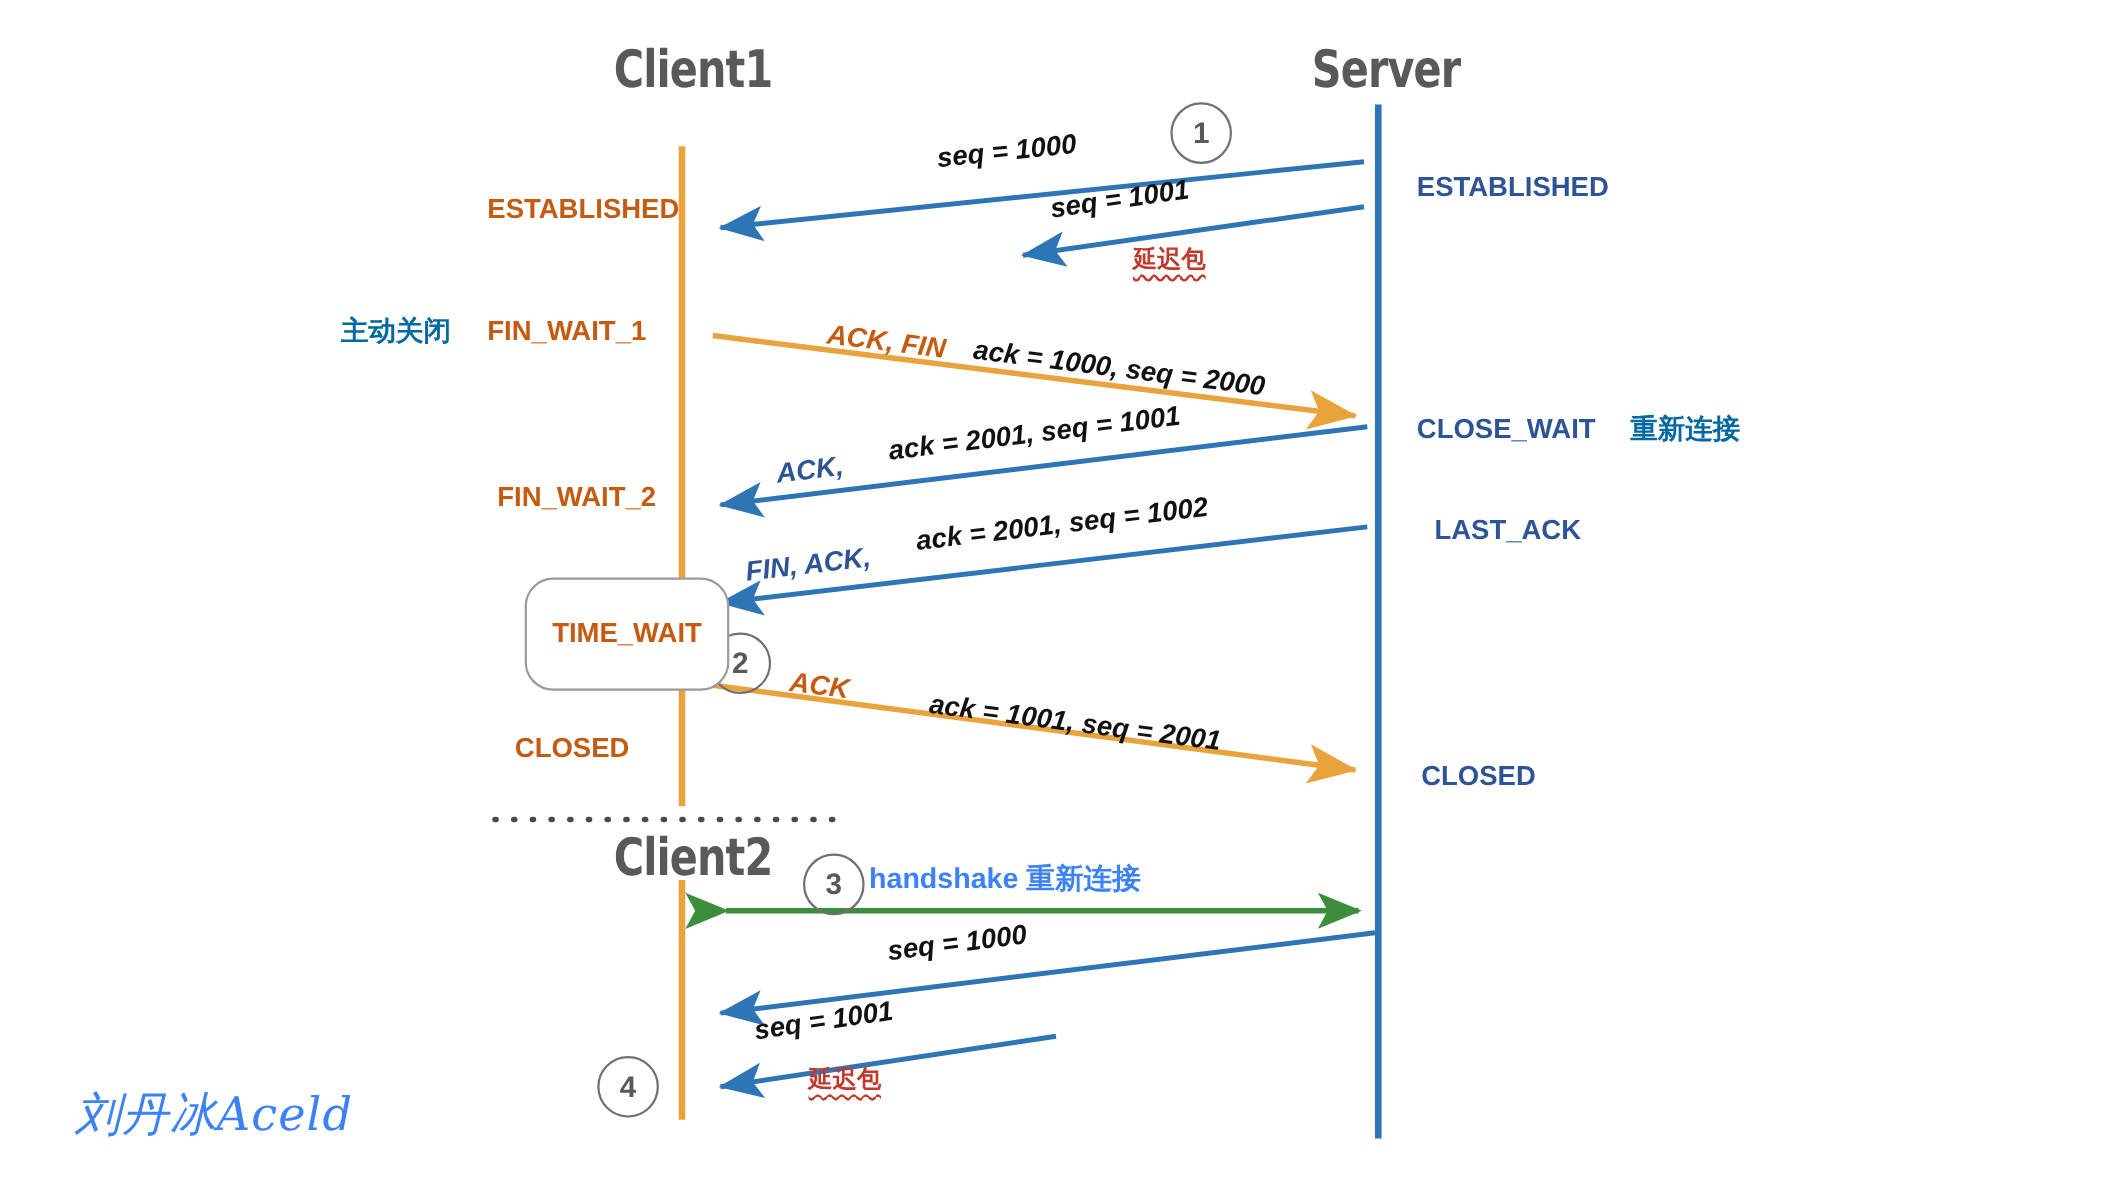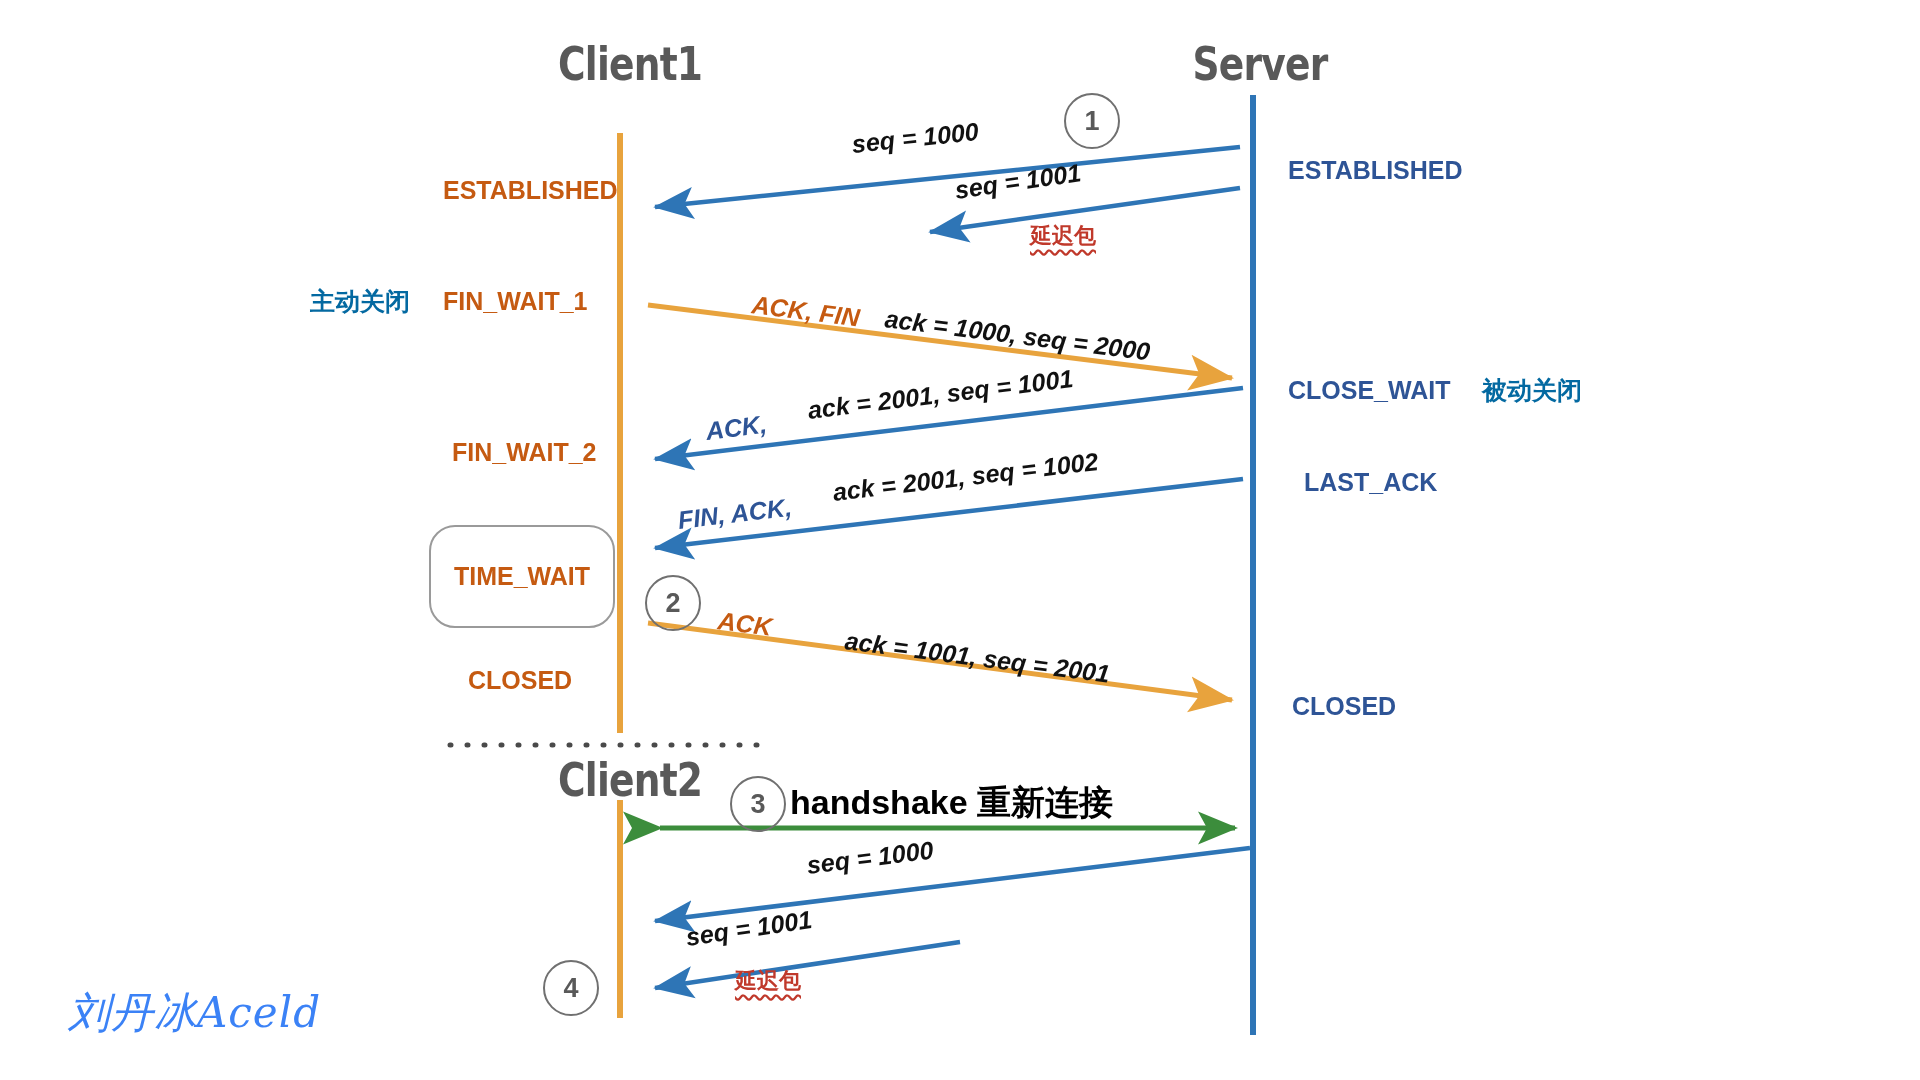--- a/index.html
+++ b/index.html
@@ -21,26 +21,26 @@
 
   
   .state-orange{color:#C55A11;font-size:25px;font-weight:600;}
   .state-blue{color:#2E5496;font-size:25px;font-weight:600;}
   .cn-green{color:#0369a1;font-size:25px;font-weight:700;}
   .cn-red{color:#C0392B;font-size:22px;font-weight:700;
           text-decoration:underline wavy #C0392B;text-underline-offset:6px;}
   .msg-black{color:#111111;font-size:25px;font-weight:700;font-style:italic;}
   .msg-blue{color:#2E5496;font-size:25px;font-weight:700;font-style:italic;}
   .msg-orange{color:#C55A11;font-size:25px;font-weight:700;font-style:italic;}
-  .hs-green{color:#000000;font-size:34px;font-weight:700;}
+  .hs-green{color:#3b82f6;font-size:26px;font-weight:700;}
 
   
   .twbox{
     position:absolute;border:2px solid #9a9a9a;border-radius:26px;background:#ffffff;
-    display:flex;align-items:center;justify-content:center;
+    display:flex;align-items:center;justify-content:center;margin-left:48px;
   }
 
   
   .stepnum{
     position:absolute;border:2px solid #707070;border-radius:50%;
     background:rgba(255,255,255,0.0);
     display:flex;align-items:center;justify-content:center;
     color:#595959;font-size:27px;font-weight:700;
     font-family:"Liberation Sans",sans-serif;
   }
@@ -119,21 +119,21 @@
 
   <div class="twbox" style="left:429px;top:525px;width:182px;height:99px;">
     <span class="state-orange">TIME_WAIT</span>
   </div>
 
   <div class="lbl state-orange" style="left:468px;top:668px;">CLOSED</div>
 
   <div class="lbl state-blue" style="left:1288px;top:158px;">ESTABLISHED</div>
 
   <div class="lbl state-blue" style="left:1288px;top:378px;">CLOSE_WAIT</div>
-  <div class="lbl cn-green" style="left:1482px;top:378px;">被动关闭</div>
+  <div class="lbl cn-green" style="left:1482px;top:378px;">重新连接</div>
 
   <div class="lbl state-blue" style="left:1292px;top:470px;margin-left:12px;">LAST_ACK</div>
 
   <div class="lbl state-blue" style="left:1292px;top:694px;">CLOSED</div>
 
   <div class="lbl msg-black" style="left:852px;top:132px;transform:rotate(-5.9deg);transform-origin:left center;">seq = 1000</div>
 
   <div class="lbl msg-black" style="left:955px;top:178px;transform:rotate(-8.1deg);transform-origin:left center;">seq = 1001</div>
   <div class="lbl cn-red" style="left:1030px;top:225px;">延迟包</div>
 

